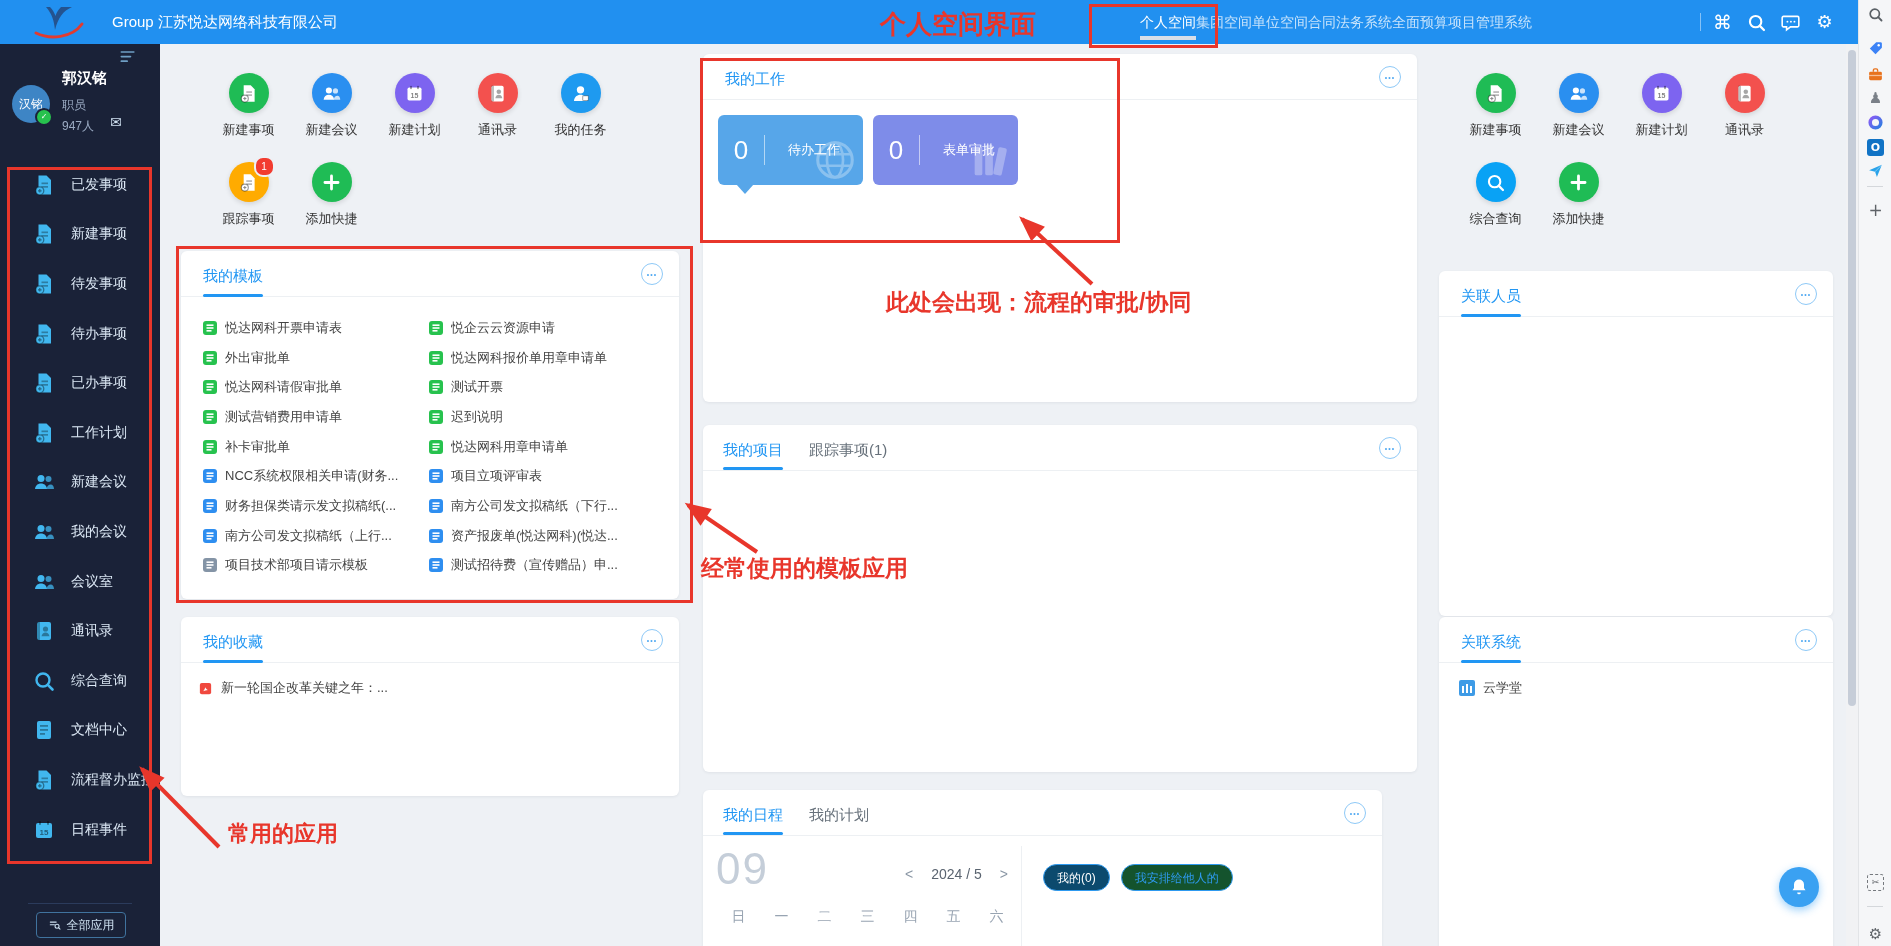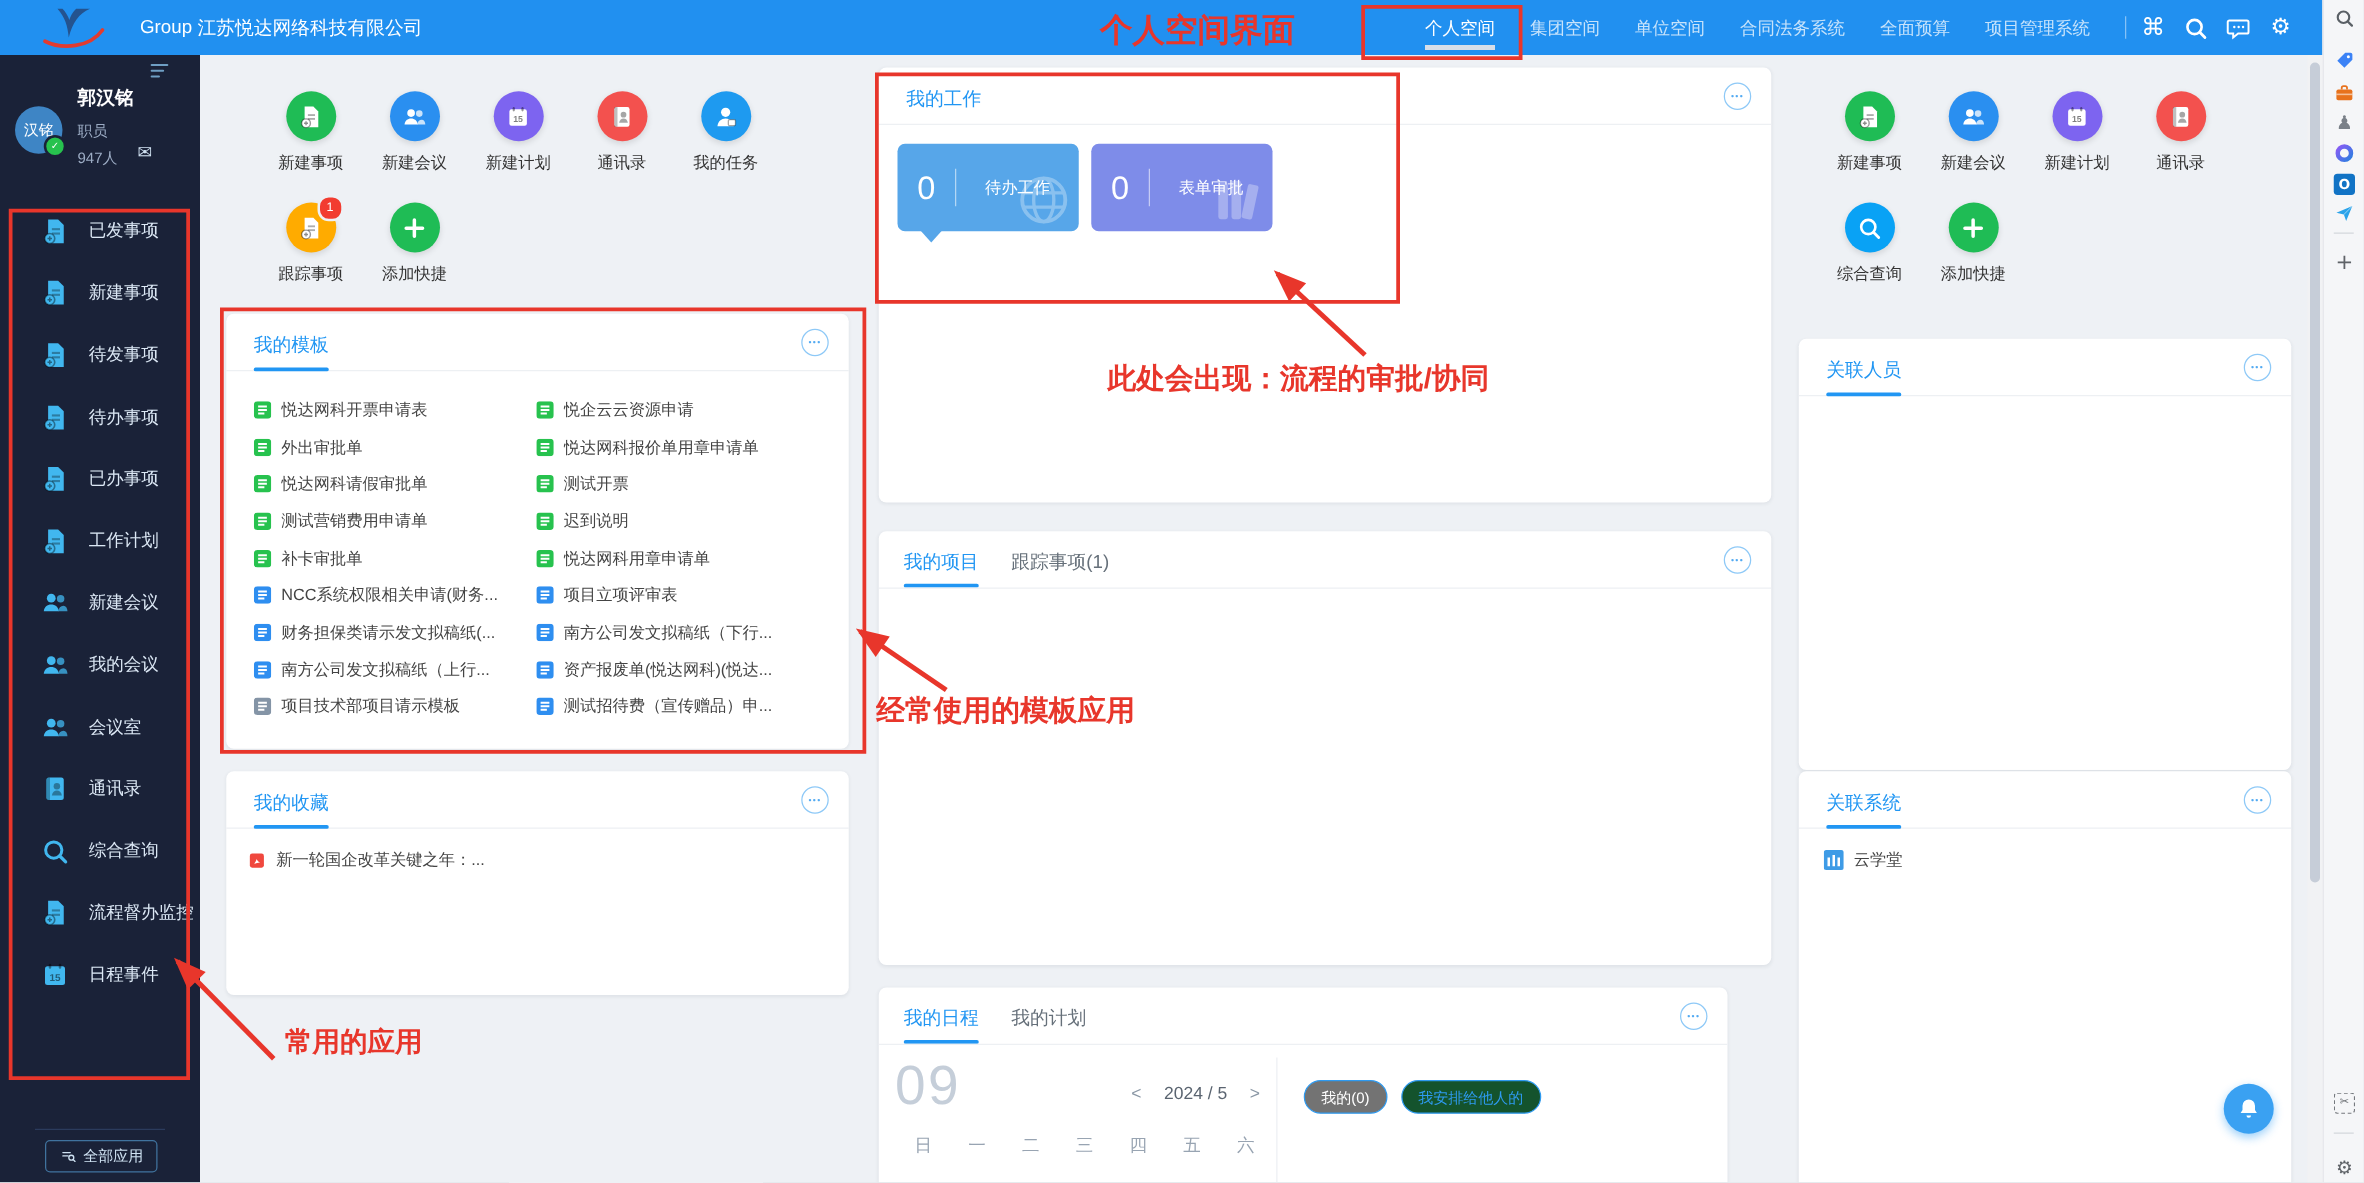--- a/index.html
+++ b/index.html
@@ -7,21 +7,21 @@
        font-family:"Liberation Sans","DejaVu Sans",sans-serif;-webkit-font-smoothing:antialiased;}
   .ic{display:inline-flex;align-items:center;justify-content:center;}
   .ic svg{width:100%;height:100%;display:block;}
   .glyph{font-family:"DejaVu Sans",sans-serif;line-height:1;display:inline-flex;align-items:center;justify-content:center;}
 
   
   .topbar{position:absolute;left:0;top:0;width:1858px;height:44px;background:#2190f0;}
   .logo{position:absolute;left:28px;top:3px;width:64px;height:38px;}
   .brand-group{position:absolute;left:112px;top:13px;font-size:15px;color:#fff;}
   .brand-company{position:absolute;left:158px;top:13px;font-size:15px;color:#fff;}
-  #topnav{position:absolute;left:1140px;top:0;height:36px;display:flex;gap:28px;}
+  #topnav{position:absolute;left:1140px;top:0;height:36px;display:flex;}
   .tb-nav{position:relative;font-size:14px;color:rgba(255,255,255,.75);line-height:44px;cursor:pointer;white-space:nowrap;}
   .tb-nav.active{color:#fff;}
   .tb-nav.active::after{content:"";position:absolute;left:0;right:0;bottom:-4px;height:4px;background:#d8dee8;}
   .tb-sep{position:absolute;left:1700px;top:13px;width:1px;height:18px;background:rgba(255,255,255,.45);}
   #tb-icons{position:absolute;left:1712px;top:0;height:44px;display:flex;gap:13px;align-items:center;}
   .tbi{width:21px;height:21px;color:#fff;font-size:19px;cursor:pointer;}
 
   
   .edge{position:absolute;left:1858px;top:0;width:33px;height:946px;background:#f5f6f8;border-left:1px solid #e2e4e7;box-sizing:border-box;}
   .eg{position:absolute;left:8px;width:17px;height:17px;font-size:15px;cursor:pointer;}
@@ -94,21 +94,21 @@
 
   
   .big-day{position:absolute;left:13px;top:54px;font-size:44px;color:#c5ced9;letter-spacing:2px;}
   .mnav{position:absolute;left:202px;top:76px;display:flex;gap:18px;align-items:center;font-size:14px;color:#5a6470;}
   .mnav .arr{color:#8a97a5;cursor:pointer;}
   #weekdays{position:absolute;left:14px;top:118px;display:flex;}
   #weekdays span{width:43px;text-align:center;font-size:14px;color:#98a4b2;}
   .vdiv{position:absolute;left:318px;top:56px;width:1px;height:100px;background:#edf0f3;}
   #sched-btns{position:absolute;left:340px;top:74px;display:flex;gap:11px;}
   .pill{height:27px;line-height:27px;padding:0 13px;border-radius:14px;font-size:12px;cursor:pointer;border:1px solid #2e9af0;color:#2e9af0;background:#14532d;box-sizing:border-box;white-space:nowrap;}
-  .pill.primary{background:#737373;color:#fff;}
+  .pill.primary{background:#0c4a6e;color:#fff;}
 
   
   .bell{position:absolute;left:1779px;top:867px;width:40px;height:40px;border-radius:50%;background:#3aa1f2;
         display:flex;align-items:center;justify-content:center;box-shadow:0 3px 8px rgba(33,150,243,.45);cursor:pointer;z-index:20;}
   .bell svg{width:20px;height:20px;}
 
   
   .ann-box{position:absolute;border:3px solid #e8362b;box-sizing:border-box;z-index:40;pointer-events:none;}
   .ann-text{position:absolute;color:#e8362b;font-weight:bold;z-index:46;pointer-events:none;white-space:nowrap;}
   #overlay{position:absolute;left:0;top:0;z-index:45;pointer-events:none;}
@@ -349,20 +349,31 @@
             <svg viewBox="0 0 24 24" style="color:currentColor">
               <circle cx="11" cy="11" r="6.5" fill="none" stroke="currentColor" stroke-width="2.4"></circle>
               <path d="M15.8 15.8 20.5 20.5" stroke="currentColor" stroke-width="2.6" stroke-linecap="round"></path>
             </svg>
           </span>
           <span class="mi-label">综合查询</span>
         </div>
         <div class="menu-item">
           <span class="ic mi-ic">
             <svg viewBox="0 0 24 24" style="color:currentColor">
+              <rect x="5" y="3" width="14" height="18" rx="2" fill="currentColor"></rect>
+              <rect x="8" y="7" width="8" height="1.8" fill="rgba(0,0,0,.35)"></rect>
+              <rect x="8" y="11" width="8" height="1.8" fill="rgba(0,0,0,.35)"></rect>
+              <rect x="8" y="15" width="5" height="1.8" fill="rgba(0,0,0,.35)"></rect>
+            </svg>
+          </span>
+          <span class="mi-label">文档中心</span>
+        </div>
+        <div class="menu-item">
+          <span class="ic mi-ic">
+            <svg viewBox="0 0 24 24" style="color:currentColor">
               <path d="M6.5 2.5h8l4.5 4.5v14.5H6.5z" fill="currentColor"></path>
               <rect x="9.5" y="9.5" width="6.5" height="1.7" fill="rgba(0,0,0,.32)"></rect>
               <rect x="9.5" y="13" width="6.5" height="1.7" fill="rgba(0,0,0,.32)"></rect>
               <circle cx="7.8" cy="17.8" r="4" fill="currentColor" stroke="rgba(0,0,0,.4)" stroke-width="1.3"></circle>
               <path d="M6 17.8h3.6M7.8 16v3.6" stroke="rgba(0,0,0,.45)" stroke-width="1.2"></path>
             </svg>
           </span>
           <span class="mi-label">流程督办监控</span>
         </div>
         <div class="menu-item">

